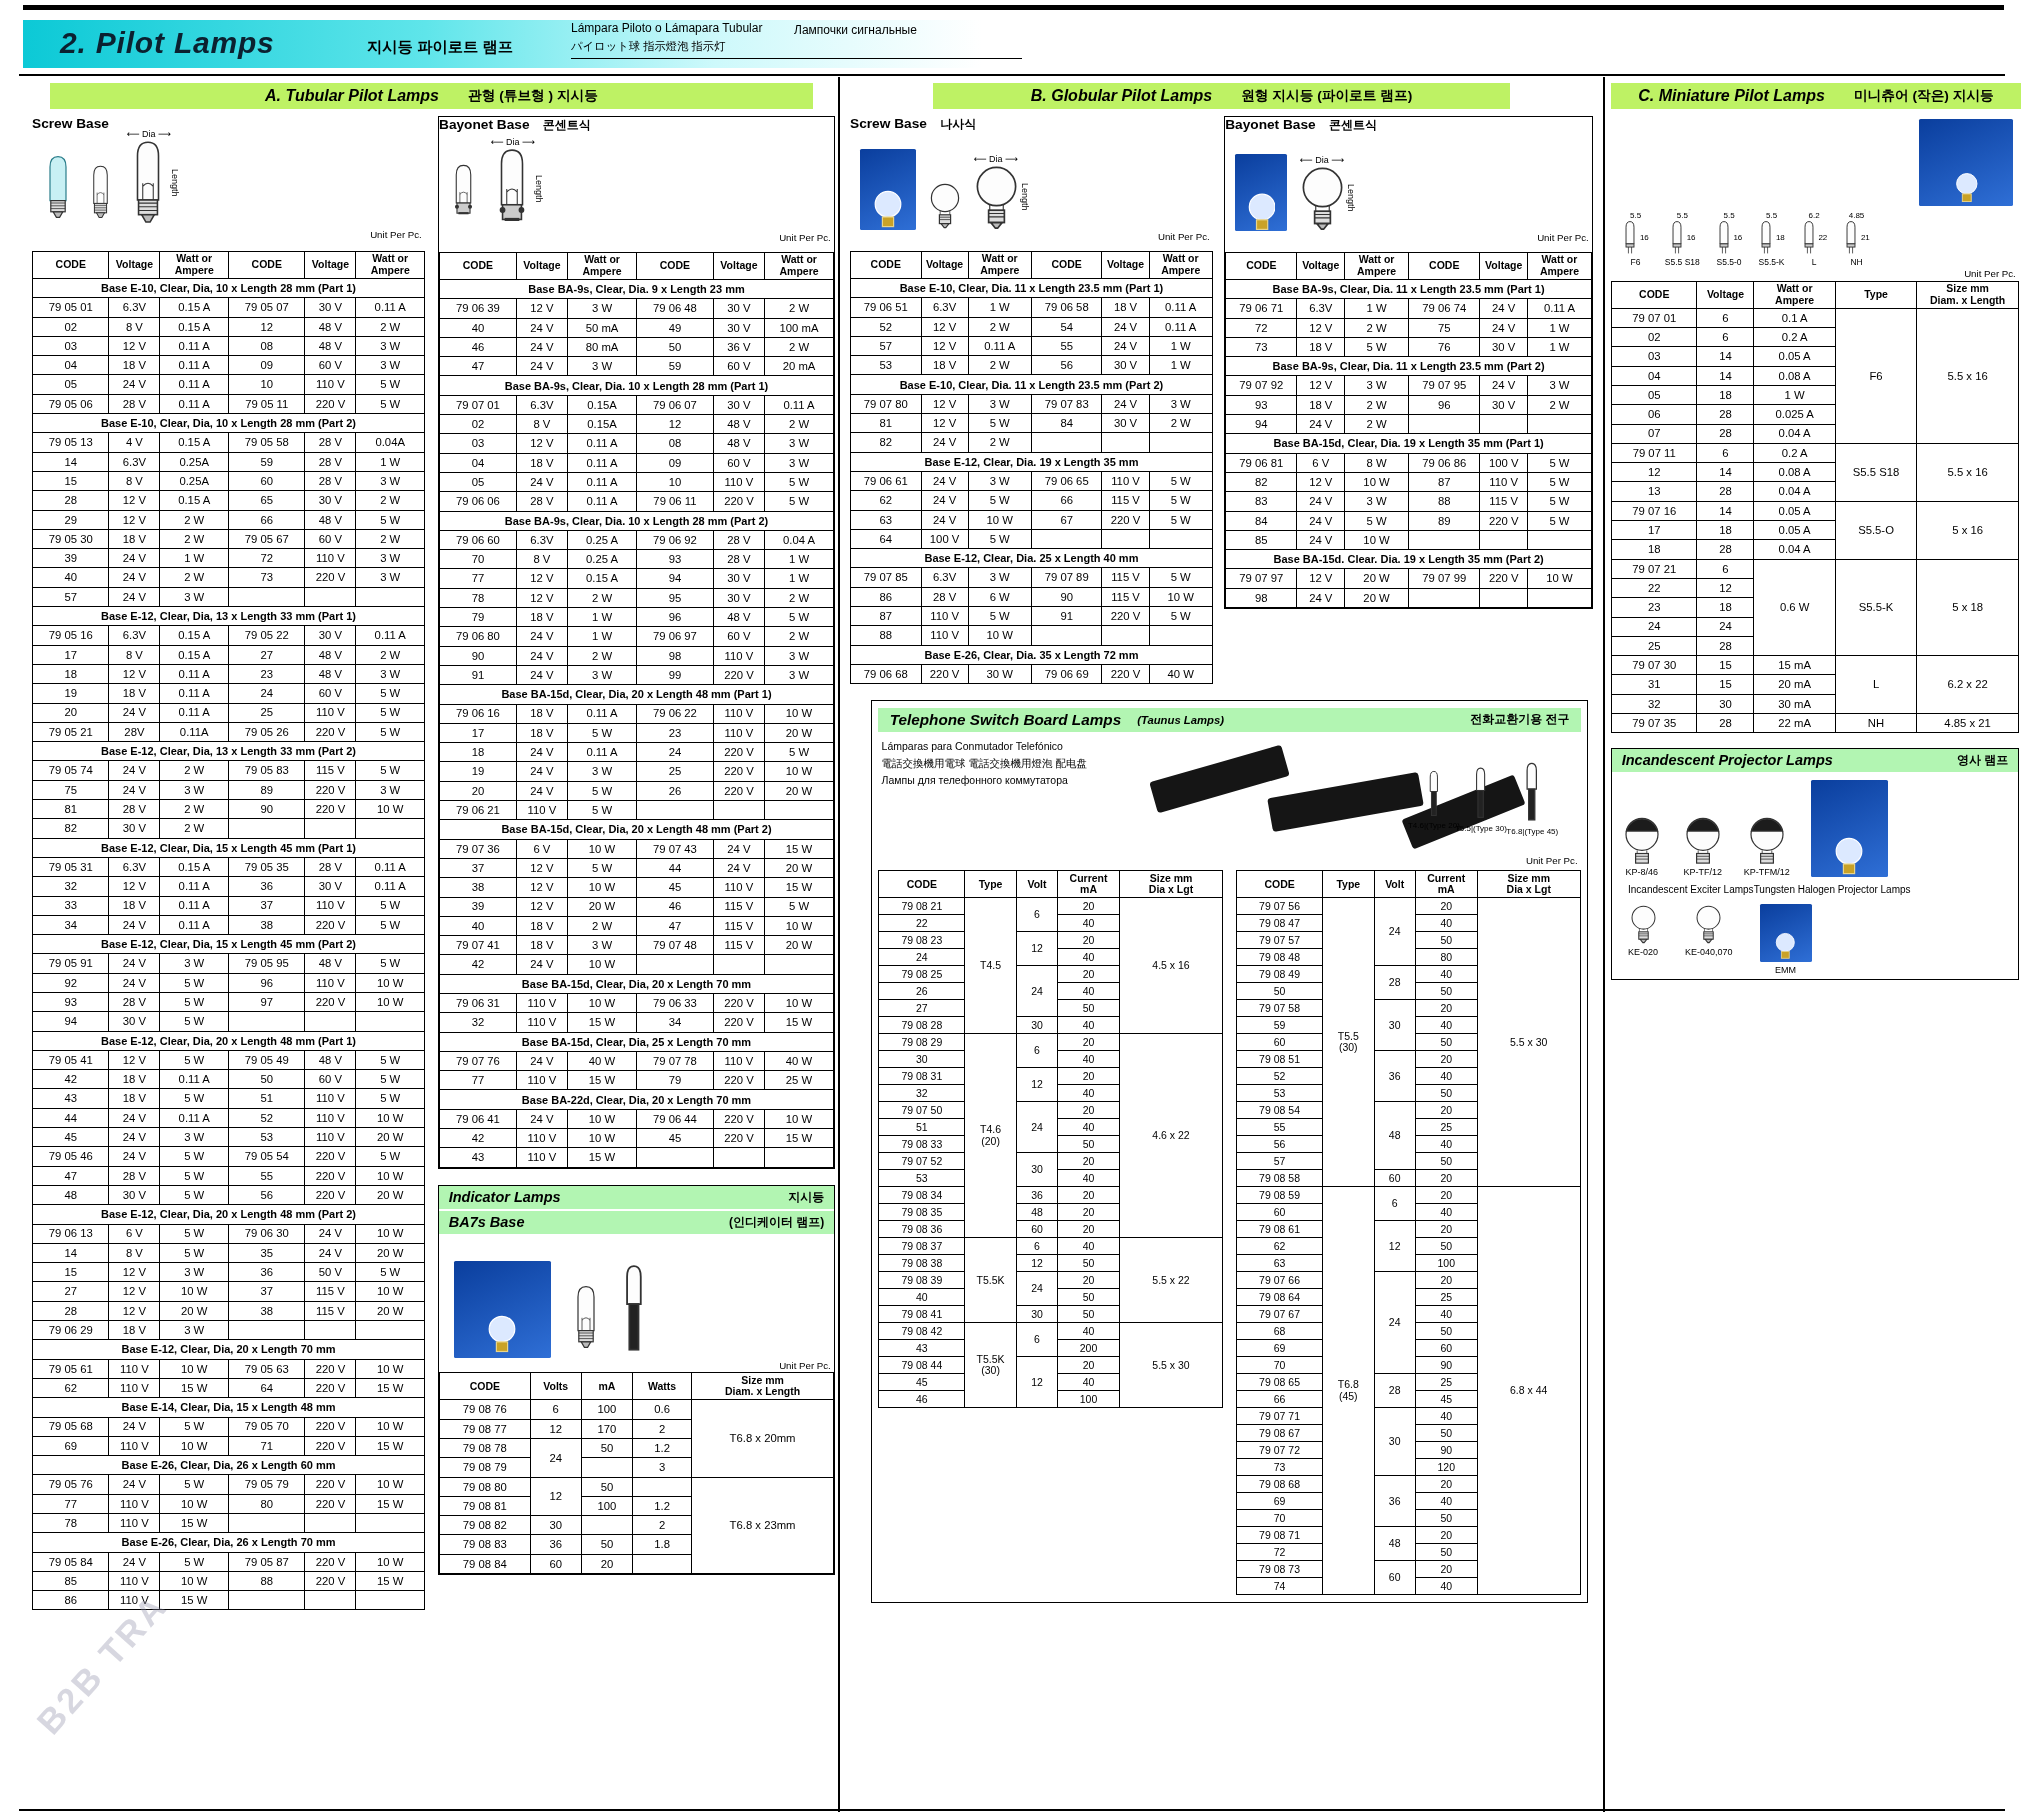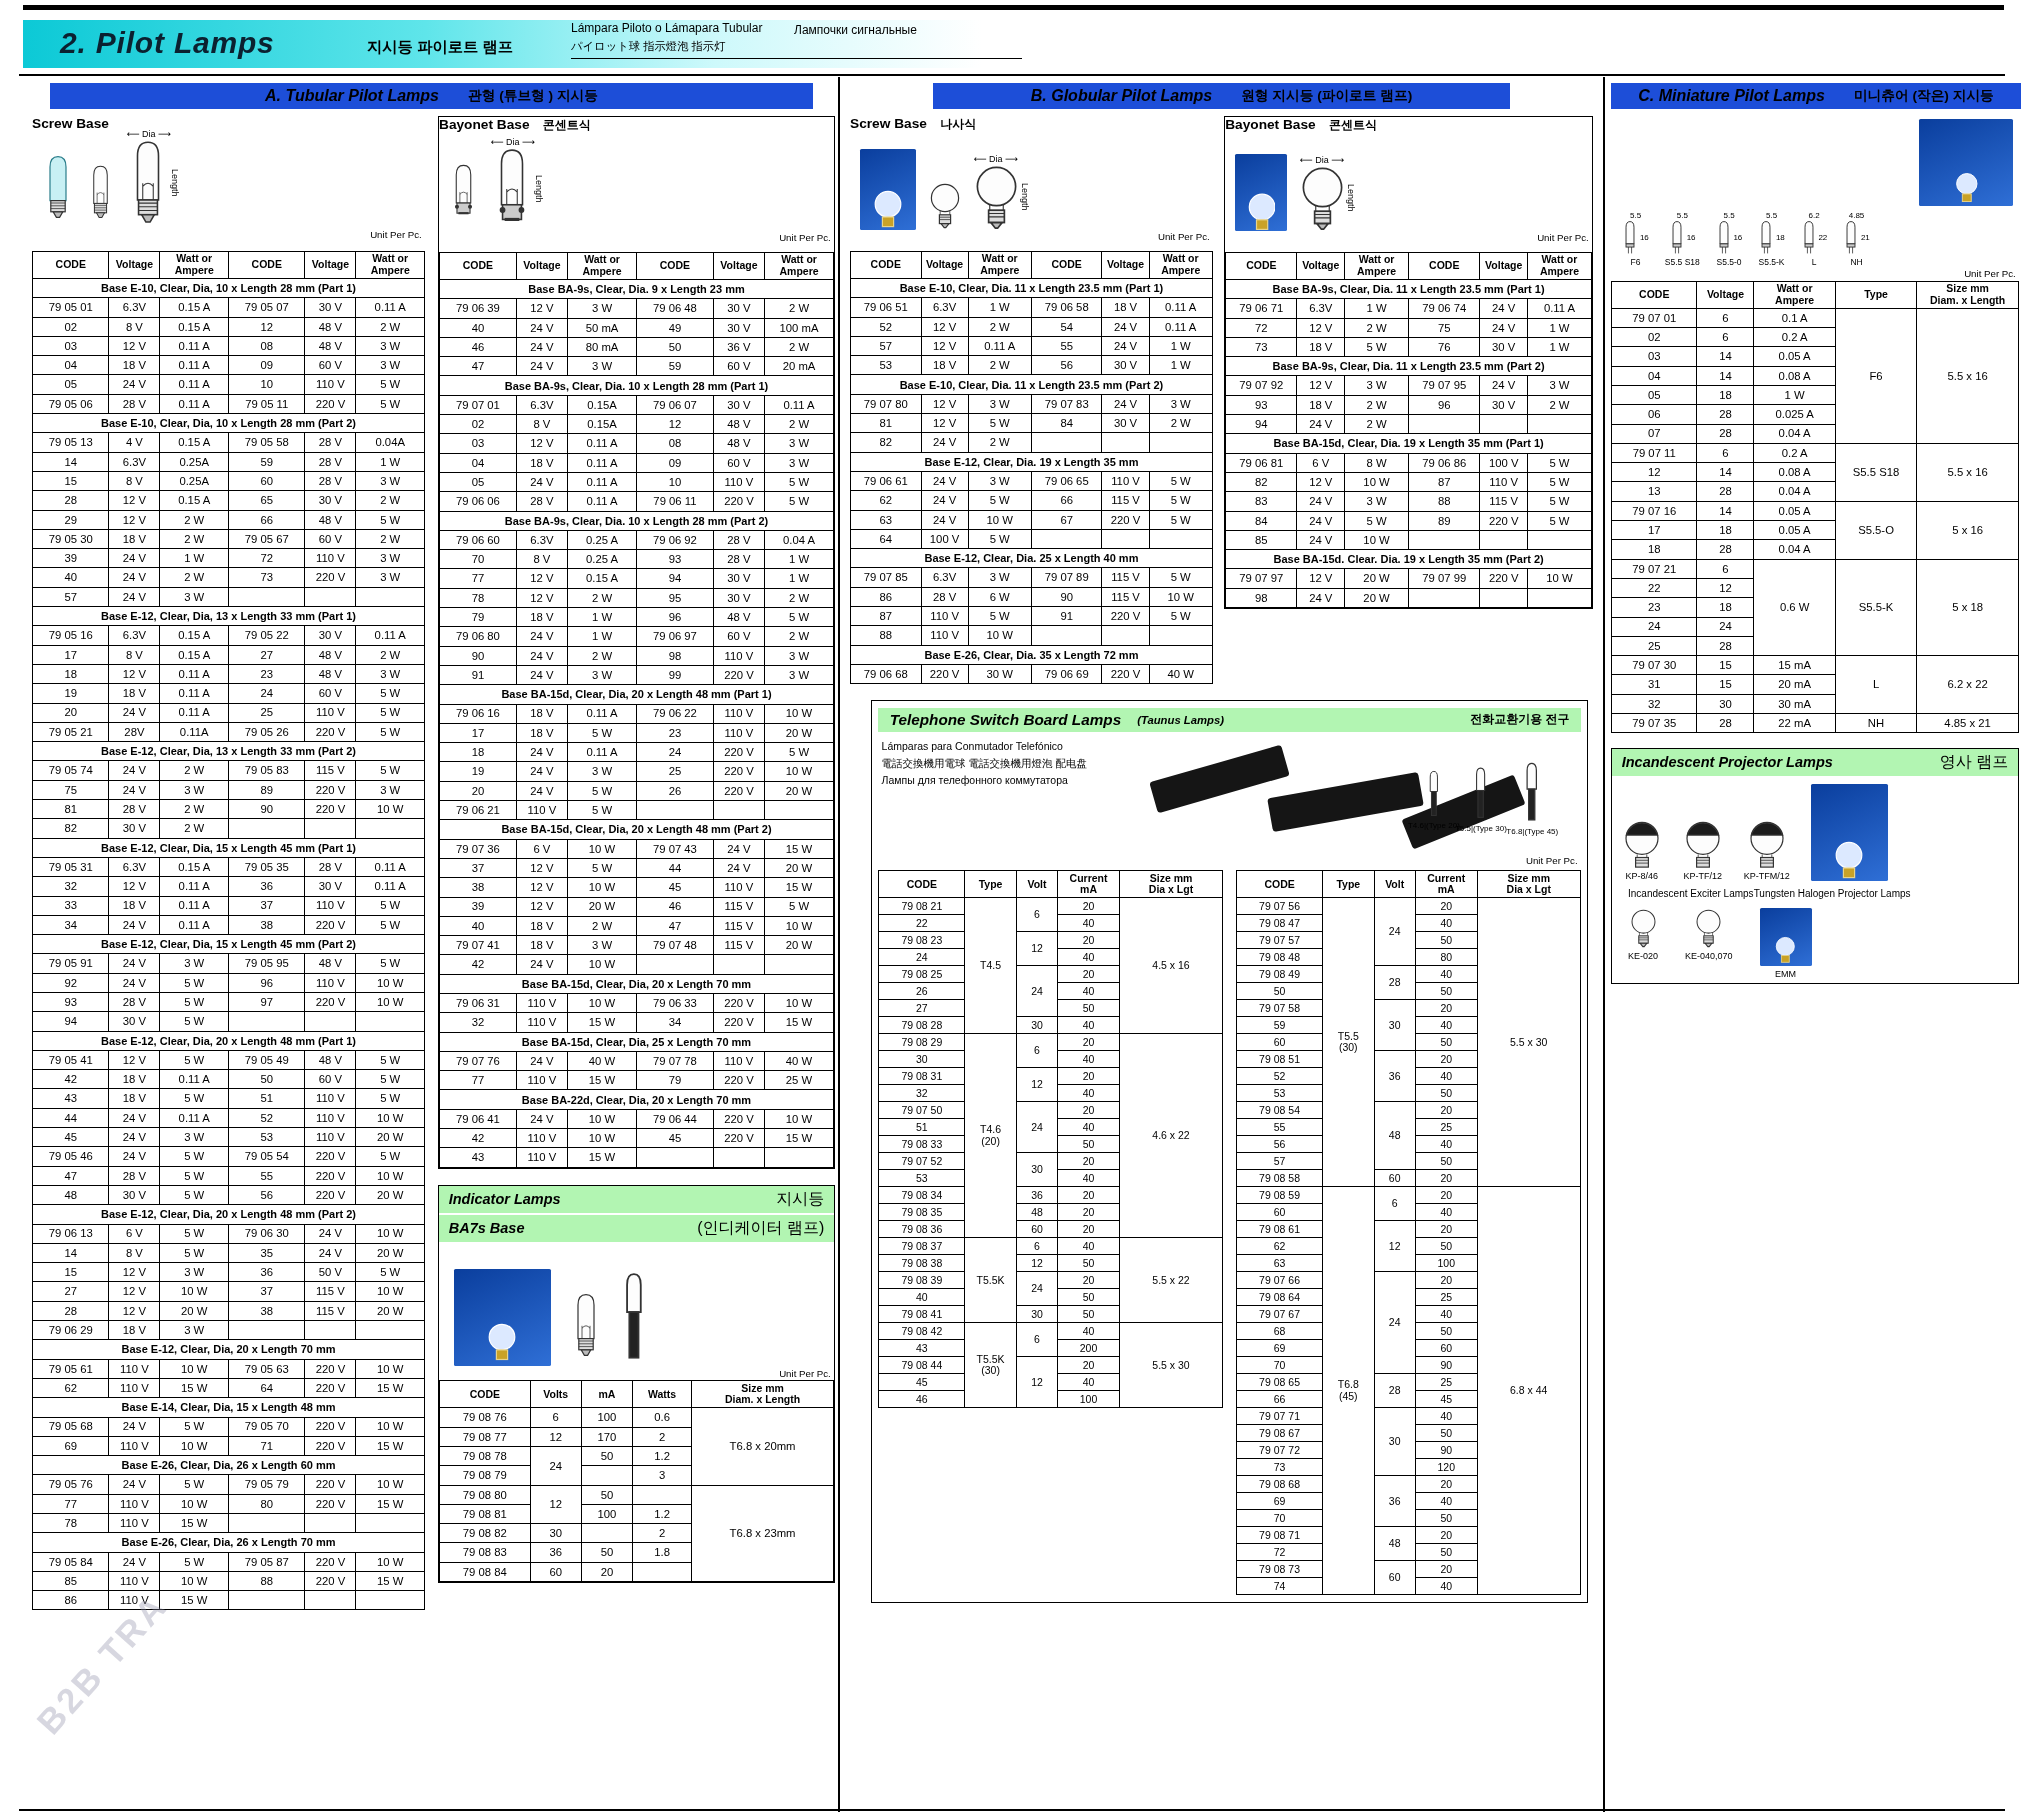--- a/index.html
+++ b/index.html
@@ -9,21 +9,21 @@
 .band{position:absolute;left:22.6px;top:20px;width:959px;height:48px;background:linear-gradient(90deg,#0cc9d6,#5fe5ea 42%,#cdf9fb 72%,#fff)}
 .h-title{position:absolute;left:60px;top:26px;font-size:30px;font-weight:bold;font-style:italic;color:#0b2130;letter-spacing:0.8px}
 .h-kr{position:absolute;left:367px;top:37px;font-size:15.3px;font-weight:bold}
 .h-es{position:absolute;left:571px;top:21px;font-size:12px}
 .h-jp{position:absolute;left:571px;top:39px;font-size:11.3px;width:451px;border-bottom:1.6px solid #000;padding-bottom:4px}
 .h-ru{position:absolute;left:794px;top:22.6px;font-size:12px}
 .hrule{position:absolute;left:19.3px;top:74px;width:1986px;height:2.4px;background:#000}
 .vrule{position:absolute;top:77px;width:1.6px;height:1735px;background:#000}
 .v1{left:838px}.v2{left:1603px}
 .bline{position:absolute;left:19.3px;top:1809px;width:1986px;height:2.4px;background:#000}
-.gbar{background:#1d4ed8;display:flex;align-items:center;justify-content:center;gap:29px}
+.gbar{background:#bef264;display:flex;align-items:center;justify-content:center;gap:29px}
 .gbar .en{font-weight:bold;font-style:italic;font-size:16px}
 .gbar .kr{font-weight:bold;font-size:13.7px}
 .barA{position:absolute;left:50px;top:83px;width:763px;height:26px}
 .barB{position:absolute;left:933px;top:83px;width:577px;height:26px}
 .barC{position:absolute;left:1611px;top:83px;width:410px;height:26px}
 .colA{position:absolute;left:32px;top:116px;width:803px;display:flex;gap:13px}
 .colB{position:absolute;left:850px;top:116px;width:743px}
 .colC{position:absolute;left:1611px;top:116px;width:408px}
 .sub1{width:393px}
 .sub2{width:397px;display:flex;flex-direction:column;gap:16px}
@@ -49,21 +49,21 @@
 .pair th:nth-child(2),.pair th:nth-child(5){width:13%}
 .telt td{height:17px;font-size:10.5px}
 .telt th:nth-child(1){width:25%}.telt th:nth-child(2){width:15%}.telt th:nth-child(3){width:12%}
 .telt th:nth-child(4){width:18%}.telt th:nth-child(5){width:30%}
 .minit th:nth-child(1){width:21%}.minit th:nth-child(2){width:14%}.minit th:nth-child(3){width:20%}
 .minit th:nth-child(4){width:20%}.minit th:nth-child(5){width:25%}
 .indt th:nth-child(1){width:23%}.indt th:nth-child(2){width:13%}.indt th:nth-child(3){width:13%}
 .indt th:nth-child(4){width:15%}.indt th:nth-child(5){width:36%}
 .gbar2{background:#b2f5b2;padding:3.2px 9.7px;display:flex;justify-content:space-between;align-items:center}
 .gbar2 .en{font-weight:bold;font-style:italic;font-size:14.5px}
-.gbar2 .kr{font-weight:normal;font-size:16px}
+.gbar2 .kr{font-weight:bold;font-size:12px}
 .desc{font-size:11px;line-height:1.55;margin:6.4px 3.2px 3.2px 6.4px}
 .imgrow{display:flex;align-items:flex-end;gap:19.3px;height:121px;margin:3.2px 0 0 14.5px}
 .telbox{border:1.6px solid #000;margin:16px 4.8px 0 21px;padding:6.4px;background:#fff}
 .telbar{background:#b2f5b2;display:flex;align-items:center;gap:16px;padding:3.2px 11.3px}
 .telbar .en{font-weight:bold;font-style:italic;font-size:15.3px}
 .telbar .note{font-weight:bold;font-style:italic;font-size:11.3px}
 .telbar .kr{font-weight:bold;font-size:12px;margin-left:auto}
 .telmid{display:flex}
 .teldesc{font-size:10.5px;line-height:1.6;margin:6.4px 0 0 3.2px;width:266px}
 .telimgs{flex:1;position:relative;height:121px}

